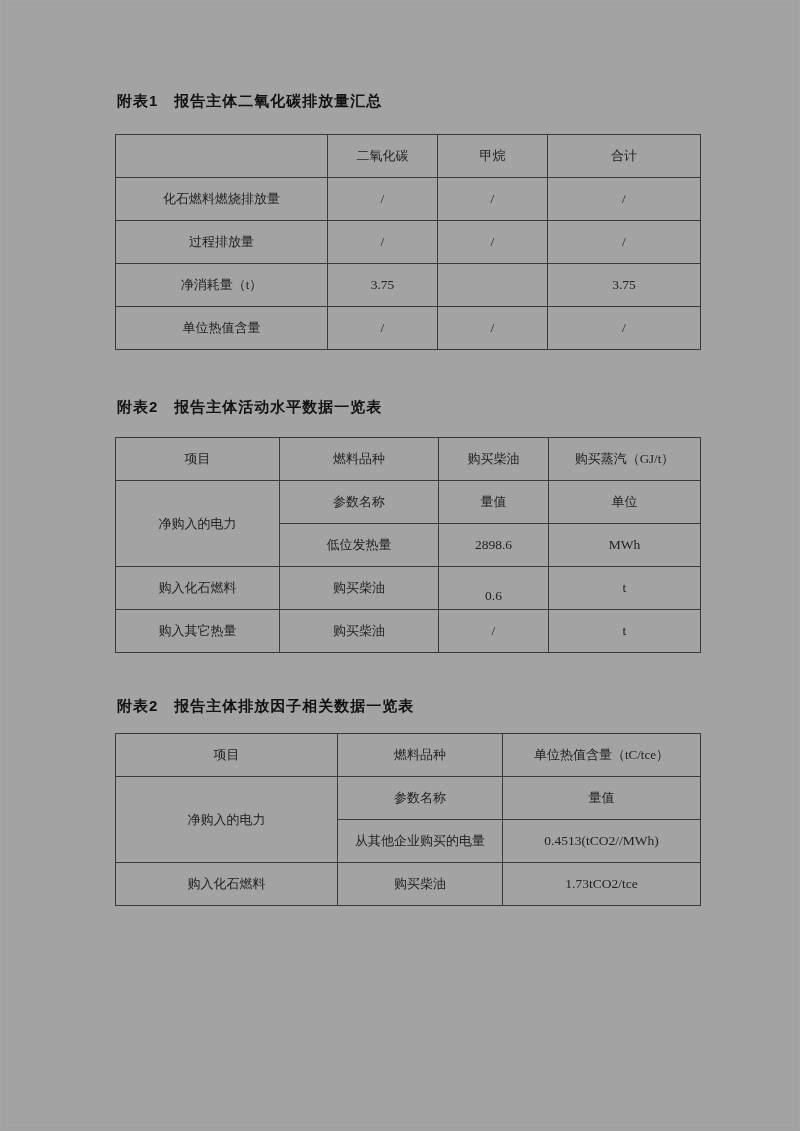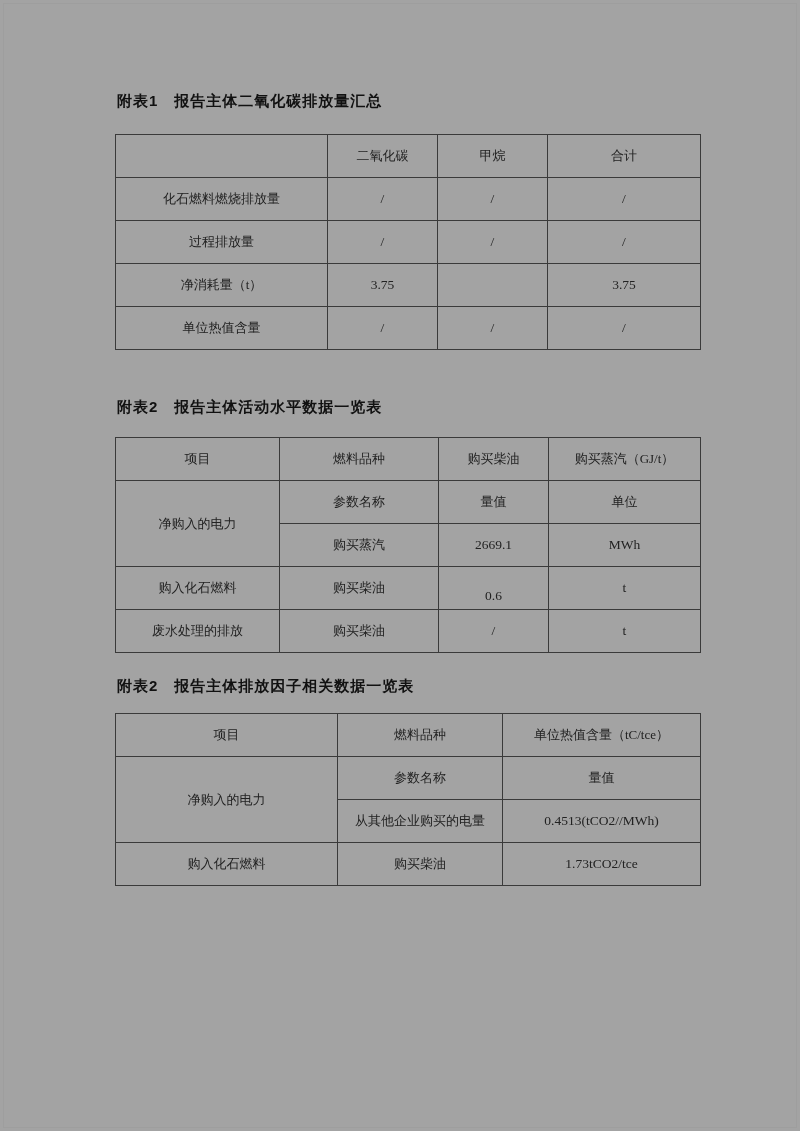--- a/index.html
+++ b/index.html
@@ -29,21 +29,21 @@
     font-family: "Liberation Sans", "DejaVu Sans", sans-serif;
     font-size: 15px;
     font-weight: bold;
     line-height: 18px;
     color: #111111;
     margin: 0 0 0 2px;
     letter-spacing: 1px;
   }
   .title1 { margin-bottom: 24px; }
   .title2 { margin-top: 48px; margin-bottom: 21px; }
-  .title3 { margin-top: 24px; margin-bottom: 18px; }
+  .title3 { margin-top: 44px; margin-bottom: 18px; }
 
   table.t {
     border-collapse: collapse;
     table-layout: fixed;
     width: 585px;
   }
   table.t th, table.t td {
     border: 1px solid #3a3a3a;
     text-align: center;
     vertical-align: middle;
@@ -134,32 +134,32 @@
         </tr>
       </thead>
       <tbody>
         <tr>
           <td rowspan="2">净购入的电力</td>
           <td>参数名称</td>
           <td>量值</td>
           <td>单位</td>
         </tr>
         <tr>
-          <td>购买蒸汽</td>
-          <td class="num">2669.1</td>
+          <td>低位发热量</td>
+          <td class="num">2898.6</td>
           <td class="num">MWh</td>
         </tr>
         <tr>
           <td>购入化石燃料</td>
           <td>购买柴油</td>
           <td class="num vlow">0.6</td>
           <td class="num">t</td>
         </tr>
         <tr>
-          <td>废水处理的排放</td>
+          <td>购入其它热量</td>
           <td>购买柴油</td>
           <td class="num">/</td>
           <td class="num">t</td>
         </tr>
       </tbody>
     </table>
 
     <h2 class="tbl-title title3">附表2　报告主体排放因子相关数据一览表</h2>
 
     <table class="t t3">

